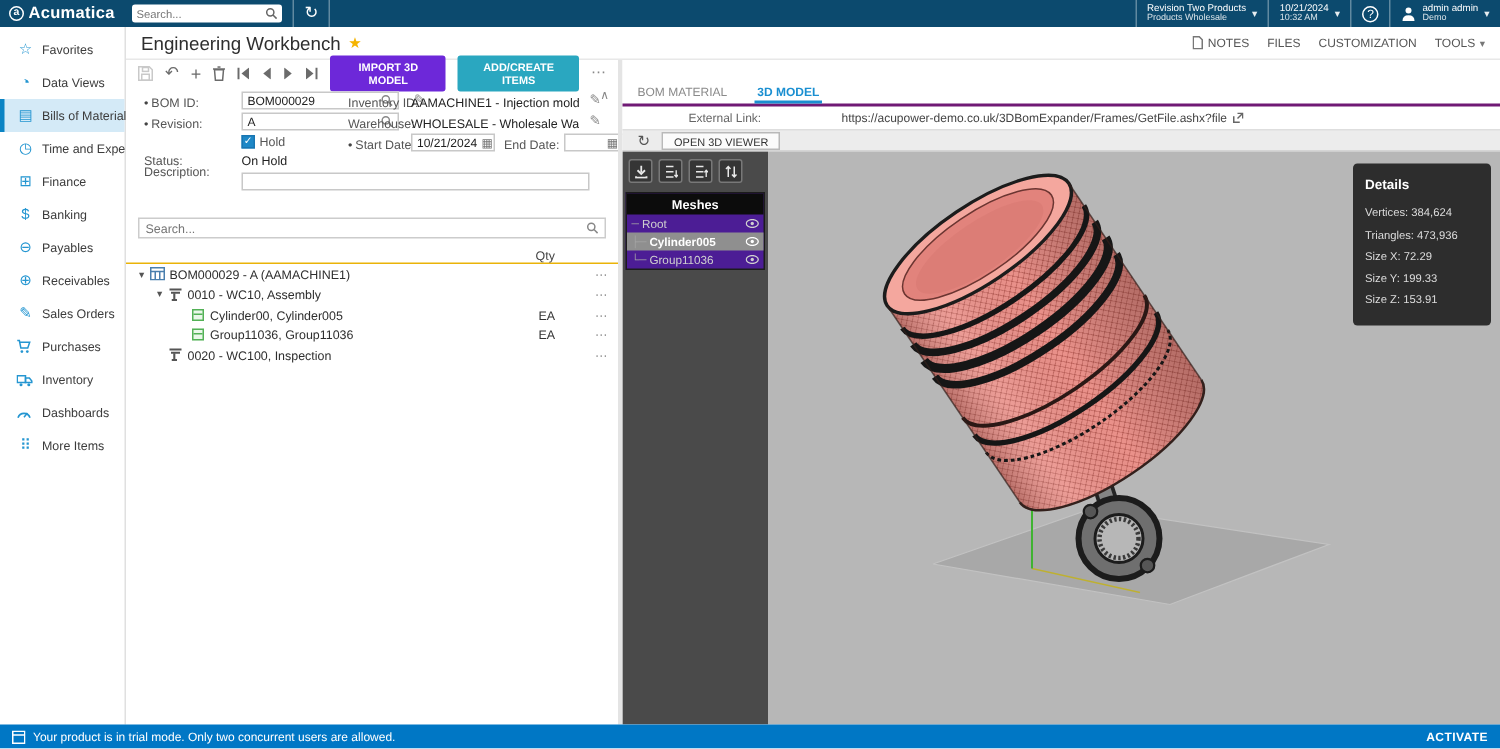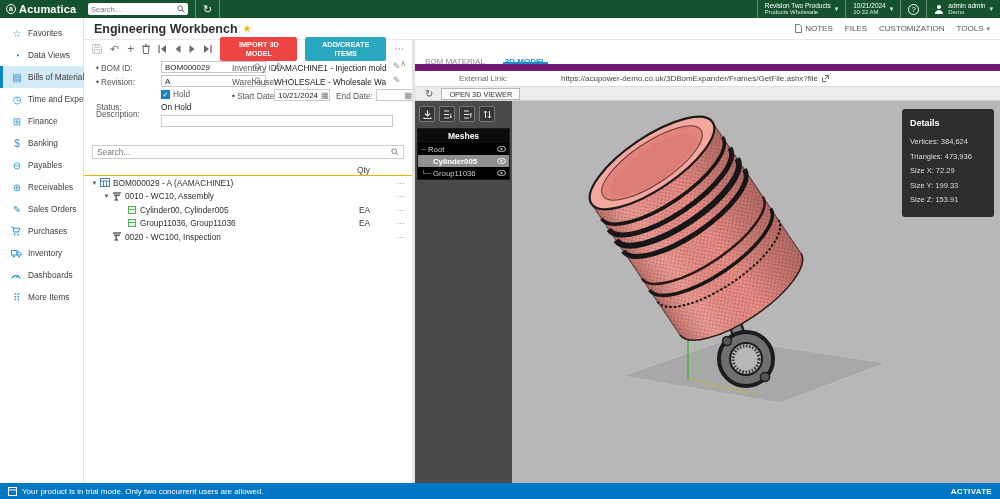--- a/index.html
+++ b/index.html
@@ -1,57 +1,57 @@
 <!DOCTYPE html>
 <html><head>
 <meta charset="utf-8">
 <style>
   * { margin:0; padding:0; box-sizing:border-box; }
   html,body { width:1000px; height:499px; font-family:"Liberation Sans",sans-serif; overflow:hidden; background:#fff; }
   body { position:relative; font-size:9px; color:#333; }
 
   
-  .topbar { position:absolute; left:0; top:0; width:1000px; height:18px; background:#14532d; display:flex; align-items:center; color:#fff; }
+  .topbar { position:absolute; left:0; top:0; width:1000px; height:18px; background:#0c4a6e; display:flex; align-items:center; color:#fff; }
   .brand { width:84px; display:flex; align-items:center; gap:3px; padding-left:6px; }
   .brand-circle { width:10px; height:10px; border:1px solid #fff; border-radius:50%; font-size:7px; line-height:8px; text-align:center; font-weight:bold; }
   .brand-name { font-size:11px; font-weight:bold; letter-spacing:.2px; }
   .tb-search { margin-left:4px; width:100px; height:12px; background:#fff; border-radius:2px; display:flex; align-items:center; padding:0 3px; }
   .tb-search input { flex:1; border:0; outline:0; font-size:7.5px; color:#444; width:80px; font-family:"Liberation Sans",sans-serif; }
   .tb-sep { width:1px; height:18px; background:rgba(255,255,255,.35); margin:0 7px; }
   .tb-refresh { font-size:11px; line-height:11px; cursor:pointer; }
   .tb-spacer { flex:1; }
   .tb-group { display:flex; align-items:center; gap:4px; padding:0 7px; height:18px; border-left:1px solid rgba(255,255,255,.35); cursor:pointer; }
   .tb-2line { display:flex; flex-direction:column; line-height:7px; }
   .tb-2line .l1 { font-size:6.5px; }
   .tb-2line .l2 { font-size:6px; opacity:.85; }
   .tb-caret { font-size:7px; opacity:.9; }
   .help-circle { width:11px; height:11px; border:1px solid #fff; border-radius:50%; font-size:8px; line-height:10px; text-align:center; }
 
   
   .pagebar { position:absolute; left:84px; top:18px; width:916px; height:22px; background:#fff; border-bottom:1px solid #e8e8e8; display:flex; align-items:center; padding:0 10px; }
-  .page-title { font-size:12.5px; font-weight:bold; color:#2e2e2e; }
+  .page-title { font-size:12.5px; font-weight:normal; color:#2e2e2e; }
   .page-star { color:#f5b400; font-size:10px; margin-left:5px; }
   .pb-right { margin-left:auto; display:flex; align-items:center; gap:12px; font-size:8px; color:#555; }
   .pb-link { display:flex; align-items:center; gap:3px; cursor:pointer; }
 
   
   .sidebar { position:absolute; left:0; top:18px; width:84px; height:465px; background:#fff; border-right:1px solid #e0e0e0; padding-top:4px; }
   .sb-item { height:22px; display:flex; align-items:center; gap:5px; padding-left:8px; cursor:pointer; border-left:3px solid transparent; }
   .sb-item.active { background:#d4eaf7; border-left-color:#0b84c4; }
   .sb-glyph { width:12px; text-align:center; color:#2596d1; font-size:10px; flex:0 0 12px; }
   .sb-label { font-size:8.3px; color:#3c3c3c; white-space:nowrap; }
 
   
   .left-pane { position:absolute; left:84px; top:40px; width:328px; height:443px; background:#fff; }
   .splitter { position:absolute; left:412px; top:40px; width:3px; height:443px; background:#e4e4e4; }
 
   .lp-toolbar { height:17px; display:flex; align-items:center; gap:8px; padding:0 8px; }
   .ti { color:#6b6b6b; font-size:10px; line-height:10px; cursor:pointer; display:flex; align-items:center; }
   .ti.disabled { color:#c9c9c9; }
-  .btn-green { background:#ef4444; color:#fff; font-size:7.3px; font-weight:bold; padding:3px 7px; border-radius:2px; border:0; cursor:pointer; font-family:"Liberation Sans",sans-serif; }
+  .btn-green { background:#6d28d9; color:#fff; font-size:7.3px; font-weight:bold; padding:3px 7px; border-radius:2px; border:0; cursor:pointer; font-family:"Liberation Sans",sans-serif; }
   .btn-teal { background:#2aa7c0; color:#fff; font-size:7.3px; font-weight:bold; padding:3px 7px; border-radius:2px; border:0; cursor:pointer; font-family:"Liberation Sans",sans-serif; }
 
   .lp-form { position:relative; height:86px; font-size:8.3px; }
   .frow { position:absolute; display:flex; align-items:center; }
   .flabel { color:#555; }
   .req { color:#444; margin-right:2px; }
   .tbox { border:1px solid #c8c8c8; height:12px; display:flex; align-items:center; padding:0 3px; background:#fff; font-size:8px; color:#222; }
   .tbox .val { flex:1; }
   .mag { margin-left:3px; flex:0 0 auto; }
   .pencil { color:#8a8a8a; font-size:9px; margin-left:4px; cursor:pointer; }
@@ -71,35 +71,35 @@
   .trow .caret { width:9px; color:#555; font-size:7px; text-align:center; cursor:pointer; }
   .trow .ticon { width:12px; display:flex; justify-content:center; }
   .trow .tlabel { margin-left:2px; white-space:nowrap; }
   .trow .uom { position:absolute; right:42px; color:#333; }
   .trow .rdots { position:absolute; right:6px; color:#9a9a9a; cursor:pointer; letter-spacing:1px; }
   .cube { width:8px; height:8px; border:1px solid #53b156; background:#eaf7ea; position:relative; }
   .cube::after { content:""; position:absolute; left:0; top:2px; width:100%; height:0; border-top:1px solid #53b156; }
 
   
   .right-panel { position:absolute; left:415px; top:40px; width:585px; height:443px; background:#fff; }
-  .rp-tabs { height:16px; margin-top:15px; border-bottom:7px solid #701a75; display:flex; gap:16px; padding-left:8px; font-size:8px; }
+  .rp-tabs { height:16px; margin-top:15px; border-bottom:2px solid #701a75; display:flex; gap:16px; padding-left:8px; font-size:8px; }
   .rtab { color:#8a8a8a; cursor:pointer; padding:2px 2px 3px 2px; }
   .rtab.active { color:#1a8fd1; font-weight:bold; border-bottom:2px solid #1a8fd1; }
   .ext-row { height:15px; display:flex; align-items:center; font-size:8px; padding-left:8px; gap:4px;margin-left:36px; }
   .ext-label { color:#666; width:98px; }
   .ext-url { color:#444; cursor:pointer; }
   .v-toolbar { height:15px; background:#ececec; border-top:1px solid #dedede; border-bottom:1px solid #d5d5d5; display:flex; align-items:center; gap:8px; padding-left:10px; }
   .v-refresh { color:#555; font-size:10px; cursor:pointer; }
   .btn-open3d { background:#fbfbfb; border:1px solid #b9b9b9; font-size:7.3px; color:#333; padding:1px 7px; height:12px; cursor:pointer; font-family:"Liberation Sans",sans-serif; }
 
   .viewer { position:absolute; left:0; top:61px; width:585px; height:382px; background:#b7b7b7; overflow:hidden; }
   .strip { position:absolute; left:0; top:0; width:97px; height:100%; background:#4a4a4a; }
   .vbtns { display:flex; gap:4px; padding:5px 4px 4px 4px; }
   .vbtn { width:16px; height:16px; background:#353535; border:1px solid #787878; border-radius:2px; display:flex; align-items:center; justify-content:center; cursor:pointer; }
-  .meshes { margin:2px; background:#000000; border:1px solid #1c1c1c; }
+  .meshes { margin:2px; background:#4c1d95; border:1px solid #1c1c1c; }
   .meshes-title { background:#0c0c0c; color:#fff; font-size:8.5px; font-weight:bold; text-align:center; height:14px; line-height:14px; }
   .mrow { height:12px; display:flex; align-items:center; font-size:7.8px; color:#cfcfcf; padding:0 3px; cursor:pointer; }
   .mrow.selected { background:#8f8f8f; color:#fff; font-weight:bold; }
   .mconn { color:#a5a5a5; font-size:7px; margin-right:2px; white-space:pre; }
   .meye { margin-left:auto; display:flex; }
 
   .details { position:absolute; right:6px; top:8px; width:92px; background:#2d2d2d; border-radius:3px; padding:9px 8px; }
   .d-title { color:#fff; font-size:9px; font-weight:bold; margin-bottom:7px; }
   .d-row { color:#dcdcdc; font-size:7.5px; line-height:14.5px; white-space:nowrap; }
 

